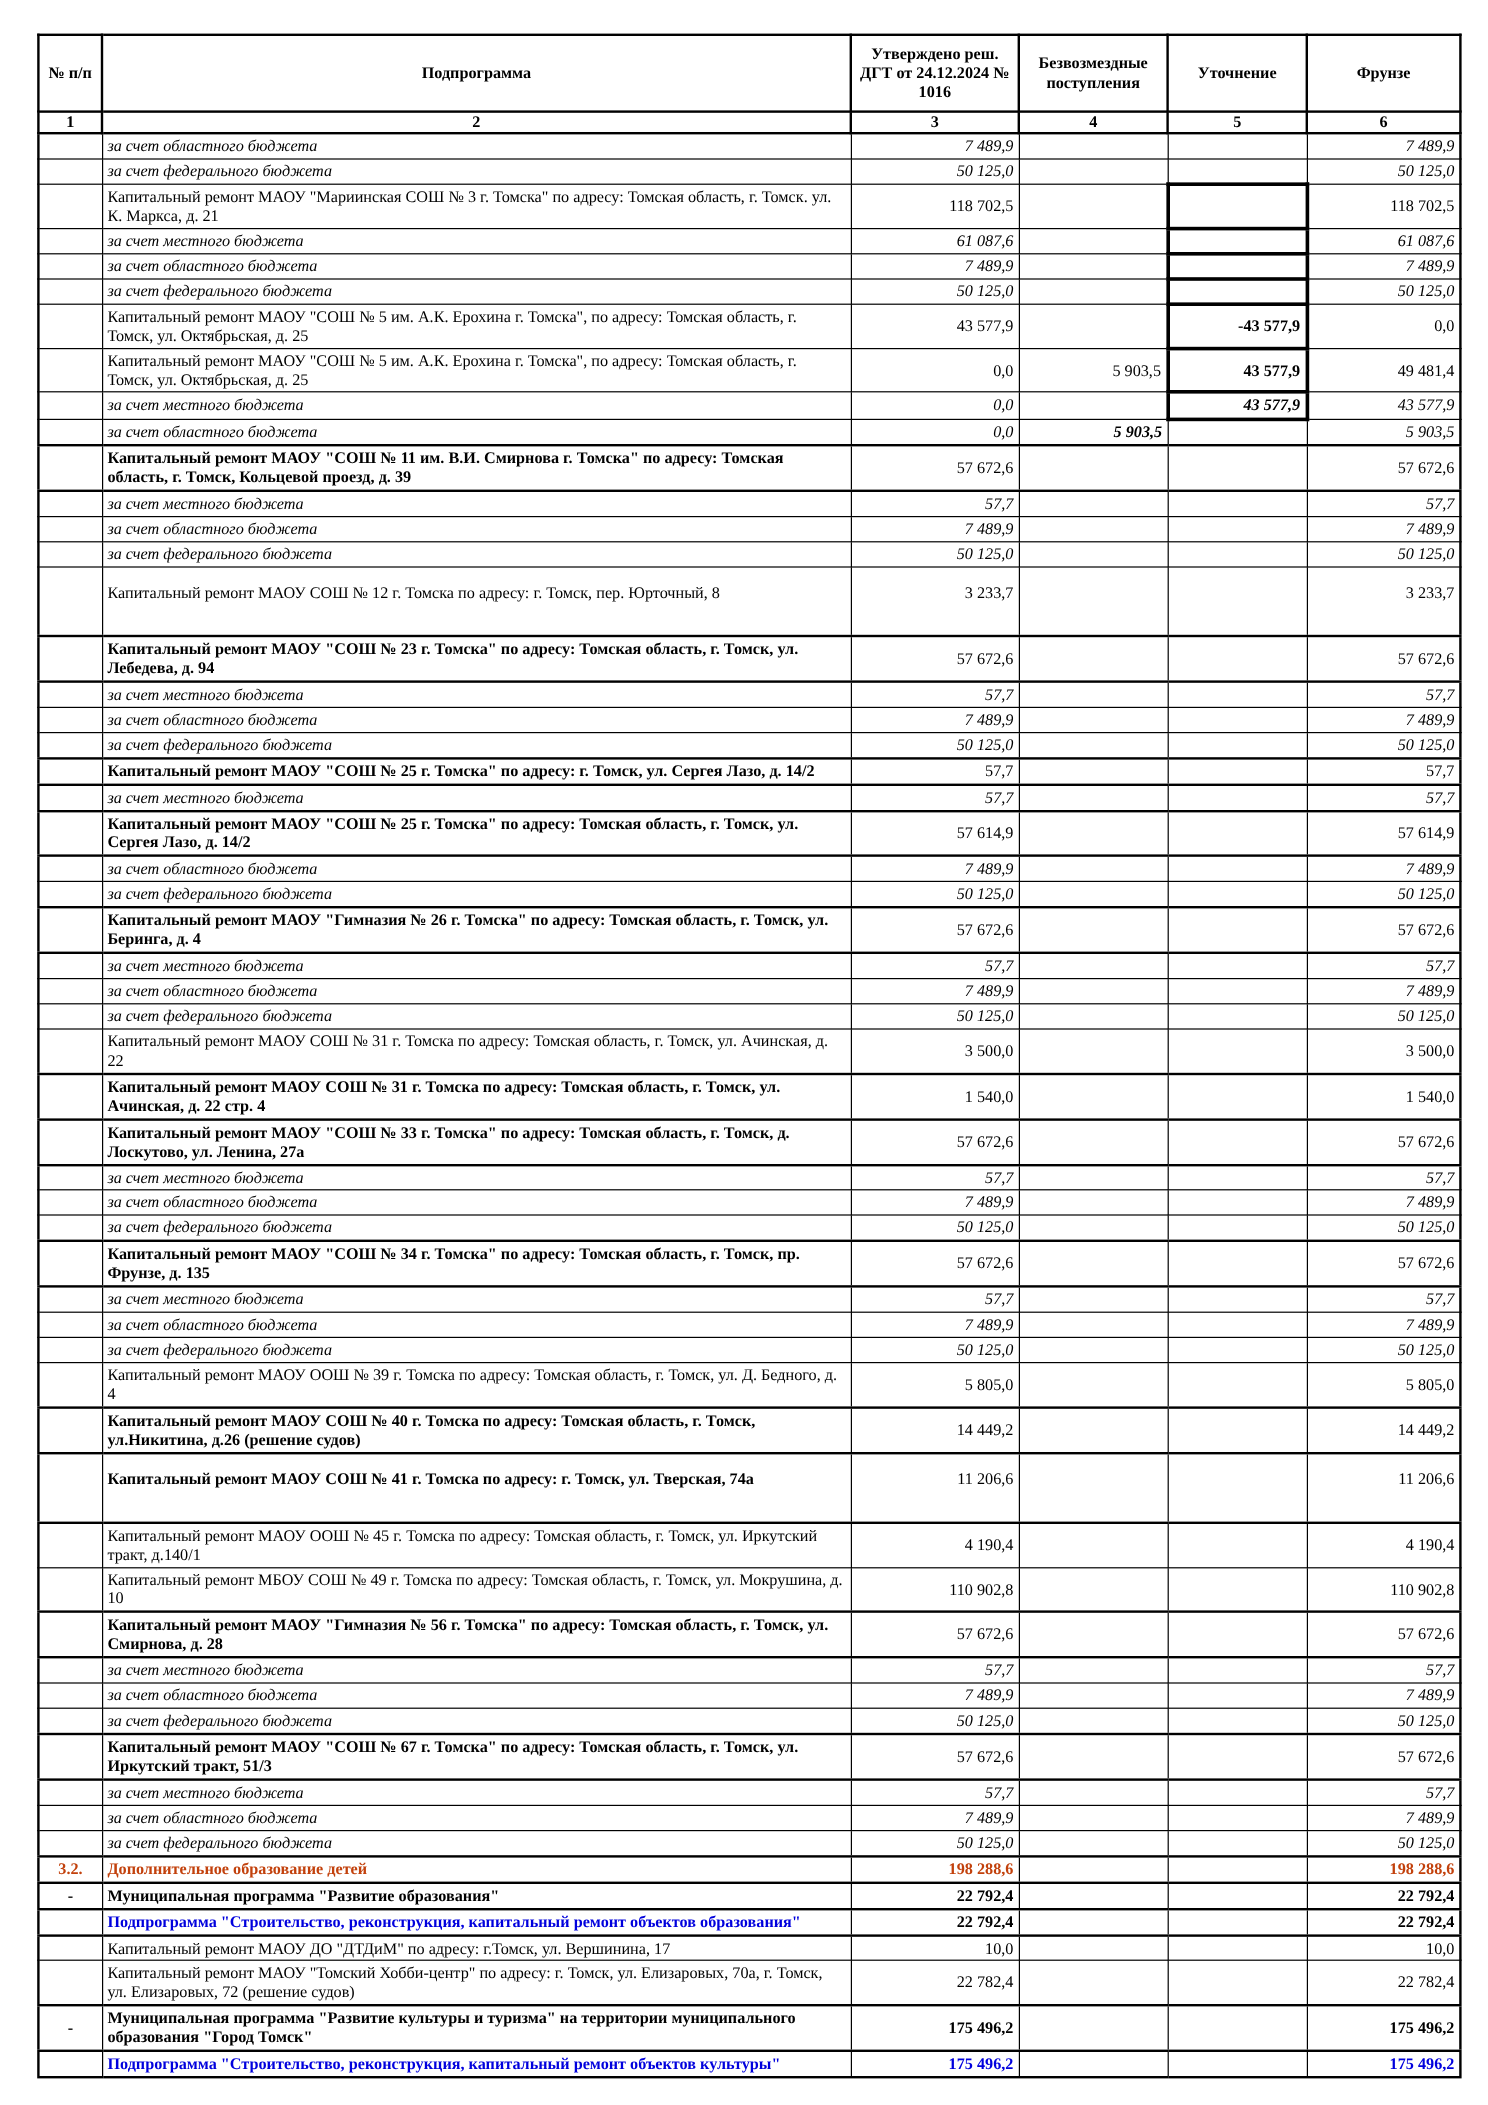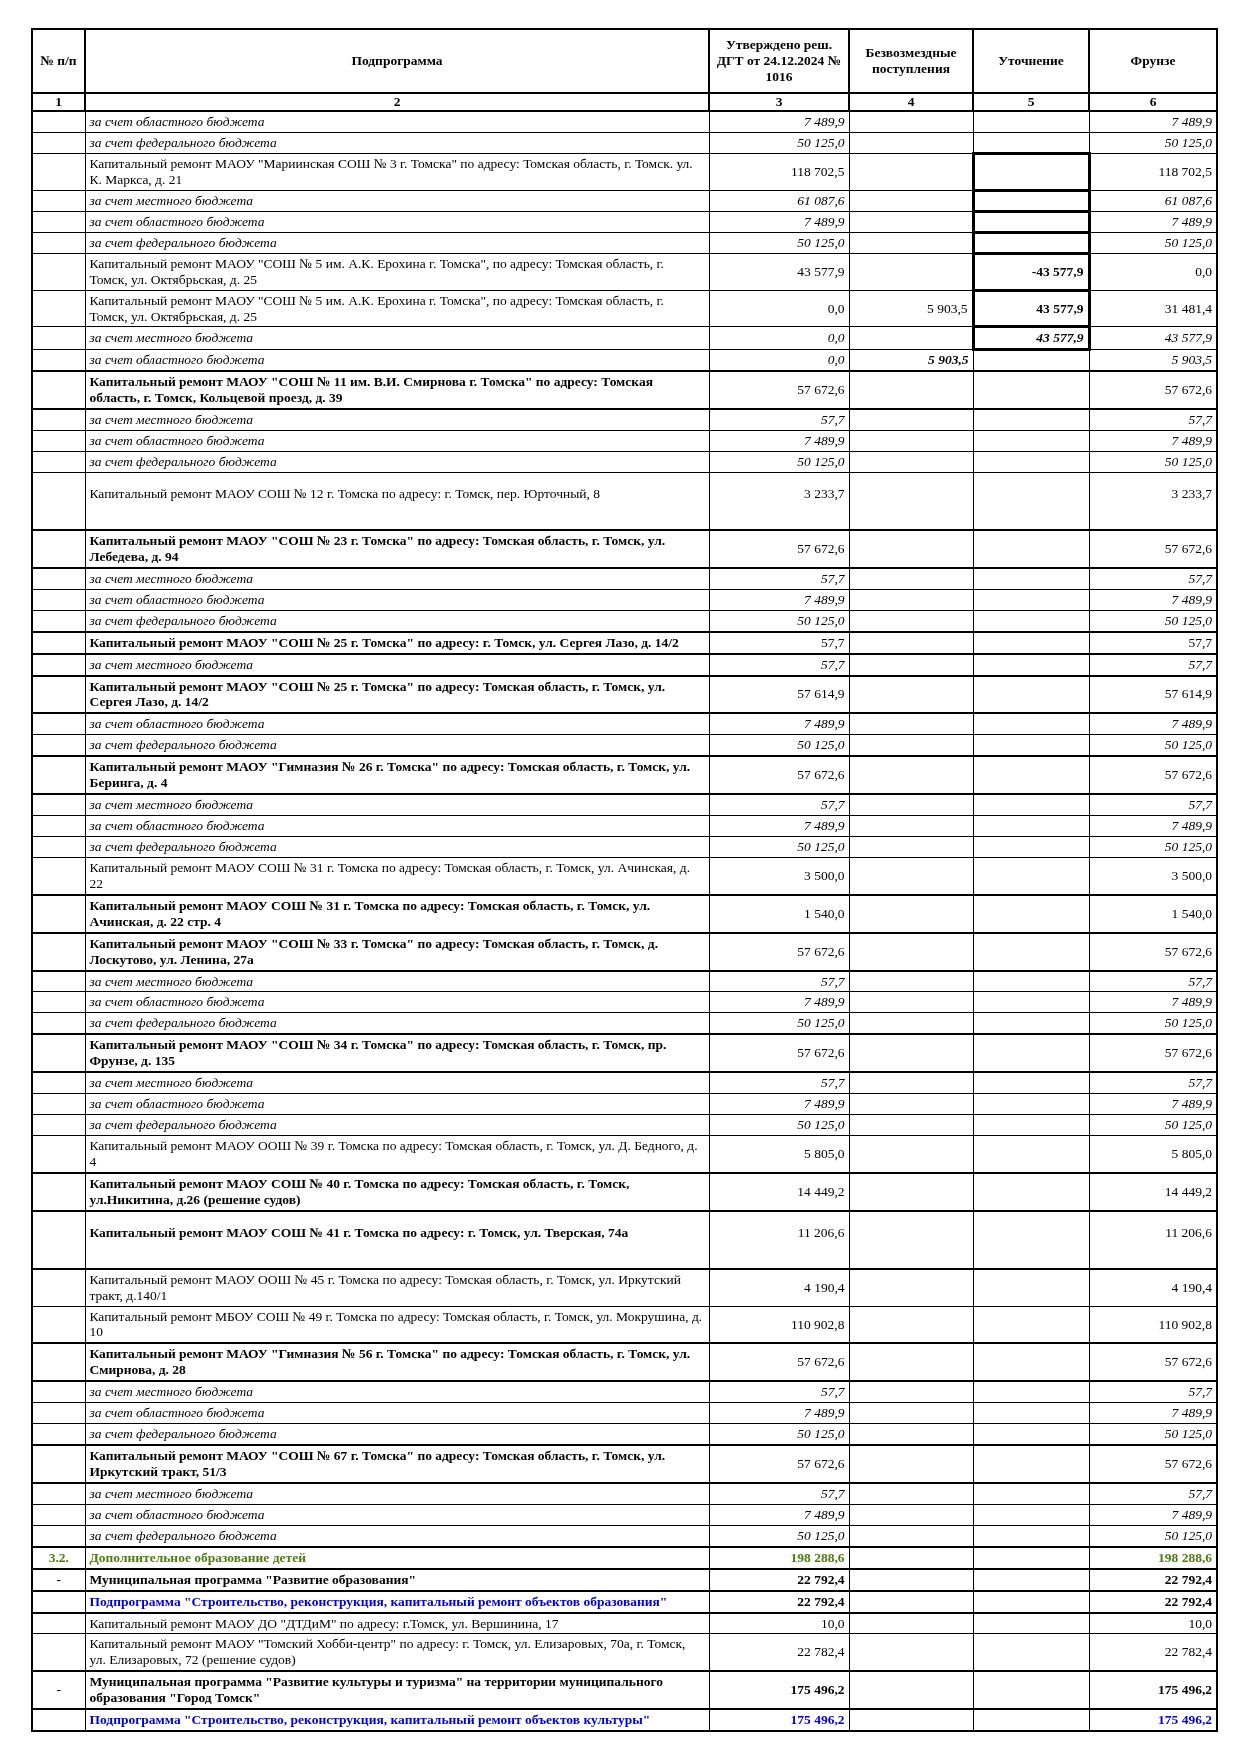--- a/index.html
+++ b/index.html
@@ -38,21 +38,21 @@
   td.c-num  { text-align: right; }
   
   tr.budget td { font-style: italic; }
   
   tr.objbold td, tr.prog td, tr.blue td, tr.subblue td, tr.subblueblk td {
     border-top: 2px solid #000;
     border-bottom: 2px solid #000;
   }
   tr.objbold td.c-name { font-weight: bold; }
   tr.prog td { font-weight: bold; }
-  tr.blue td { font-weight: bold; color: #4d7c0f; }
+  tr.blue td { font-weight: bold; color: #c2410c; }
   tr.subblue td { font-weight: bold; color: #0000dd; }
   tr.subblueblk td { font-weight: bold; }
   tr.subblueblk td.c-name { color: #0000dd; }
   
   td.box5 { border: 3px solid #000 !important; }
   td.vbold { font-weight: bold; margin-top: 39px; }
   
   tr.tall td { padding-top: 13px; padding-bottom: 27px; }
 </style>
 </head>
@@ -142,21 +142,21 @@
           <td class="c-num"></td>
           <td class="c-num box5 vbold">-43 577,9</td>
           <td class="c-num">0,0</td>
         </tr>
         <tr class="row object">
           <td class="c-no"></td>
           <td class="c-name">Капитальный ремонт МАОУ "СОШ № 5 им. А.К. Ерохина г. Томска", по адресу: Томская область, г. Томск, ул. Октябрьская, д. 25</td>
           <td class="c-num">0,0</td>
           <td class="c-num">5 903,5</td>
           <td class="c-num box5 vbold">43 577,9</td>
-          <td class="c-num">31 481,4</td>
+          <td class="c-num">49 481,4</td>
         </tr>
         <tr class="row budget">
           <td class="c-no"></td>
           <td class="c-name">за счет местного бюджета</td>
           <td class="c-num">0,0</td>
           <td class="c-num"></td>
           <td class="c-num box5 vbold">43 577,9</td>
           <td class="c-num">43 577,9</td>
         </tr>
         <tr class="row budget">

